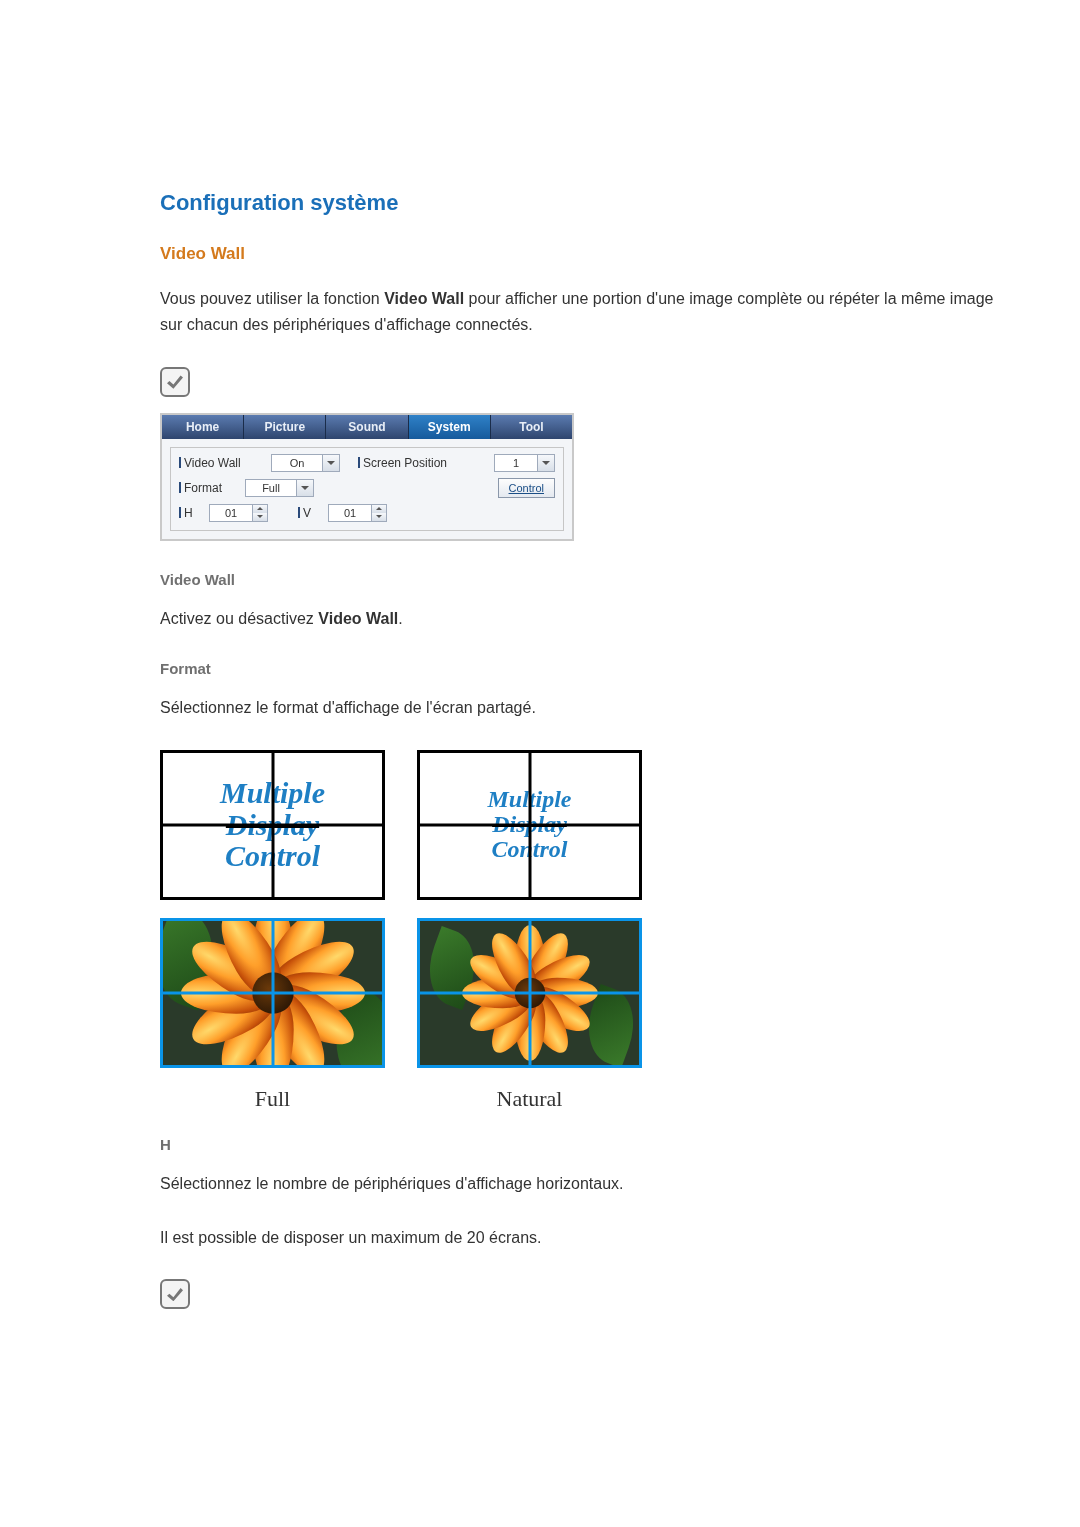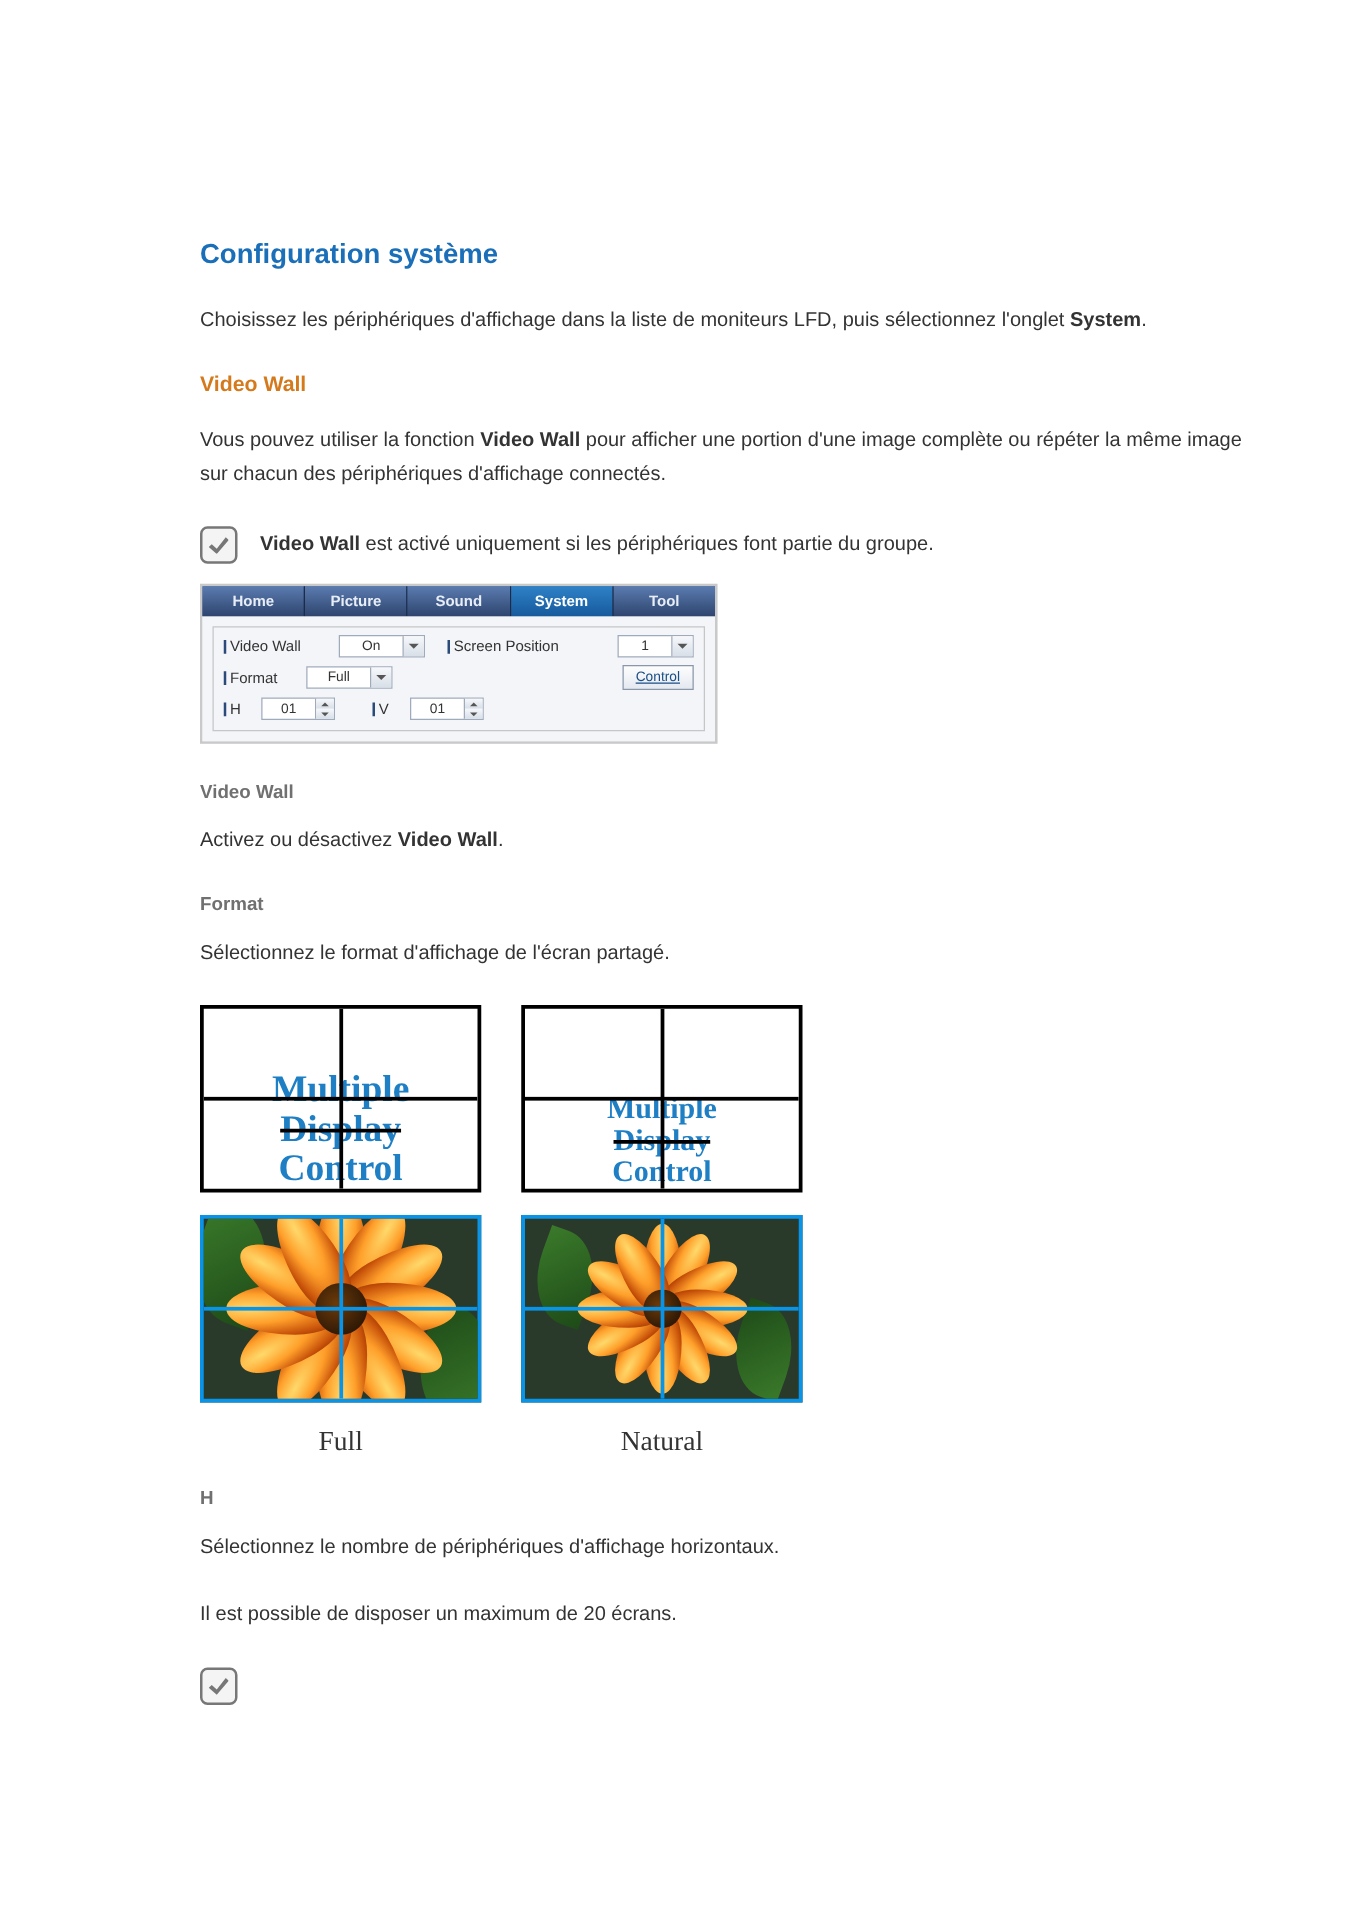--- a/index.html
+++ b/index.html
@@ -182,22 +182,23 @@
   .mdc-box {
     border: 3px solid #000;
     position: relative;
     background: #fff;
     overflow: hidden;
   }
   .mdc-box .h-line { position:absolute; left:0; right:0; top:50%; height:3px; background:#000; transform:translateY(-50%); }
   .mdc-box .v-line { position:absolute; top:0; bottom:0; left:50%; width:3px; background:#000; transform:translateX(-50%); }
   .mdc-text {
     position:absolute; inset:0;
-    display:flex; flex-direction:column; align-items:center; justify-content:flex-end;
+    display:flex; flex-direction:column; align-items:center; justify-content:center;
     font-family: Georgia, 'Times New Roman', serif;
+    font-style: italic;
     font-weight: bold;
     color: #1e7fc4;
     line-height: 1.05;
   }
   .mdc-text.full { font-size: 30px; }
   .mdc-text.natural { font-size: 24px; padding: 0 6px; }
   .mdc-text span { display:block; }
   .mdc-text .strike { text-decoration: line-through; text-decoration-color:#000; text-decoration-thickness:3px; }
 
   .flower-box {
@@ -240,35 +241,29 @@
     color: #333;
   }
 </style>
 </head>
 <body>
 
 <div class="page">
 
   <h2 class="section-title">Configuration système</h2>
 
-  <p class="body-text">
-    <span>Choisissez les périphériques d'affichage dans la liste de moniteurs LFD, puis sélectionnez l'onglet </span><span class="bold">System</span><span>.</span>
-  </p>
 
   <h3 class="sub-title">Video Wall</h3>
 
   <p class="body-text">
     <span>Vous pouvez utiliser la fonction </span><span class="bold">Video Wall</span><span> pour afficher une portion d'une image complète ou répéter la même image sur chacun des périphériques d'affichage connectés.</span>
   </p>
 
   <div class="note-row">
     <div class="note-icon"></div>
-    <div class="note-text">
-      <span class="bold">Video Wall</span><span> est activé uniquement si les périphériques font partie du groupe.</span>
-    </div>
   </div>
 
   <div class="system-panel">
     <div class="tabs">
       <div class="tab">Home</div>
       <div class="tab">Picture</div>
       <div class="tab">Sound</div>
       <div class="tab active">System</div>
       <div class="tab">Tool</div>
     </div>

